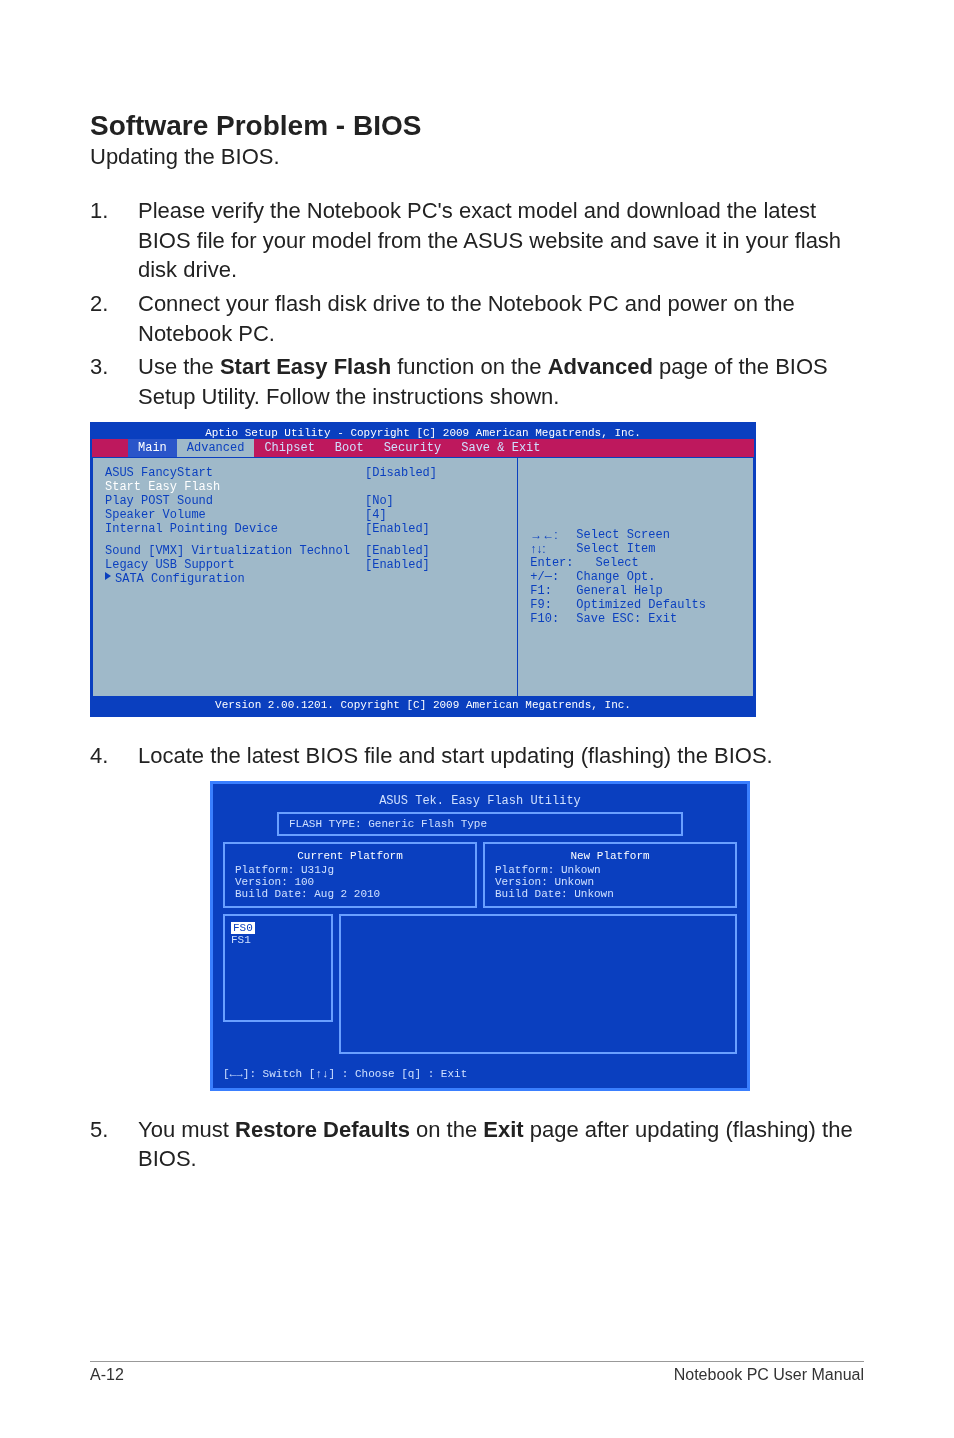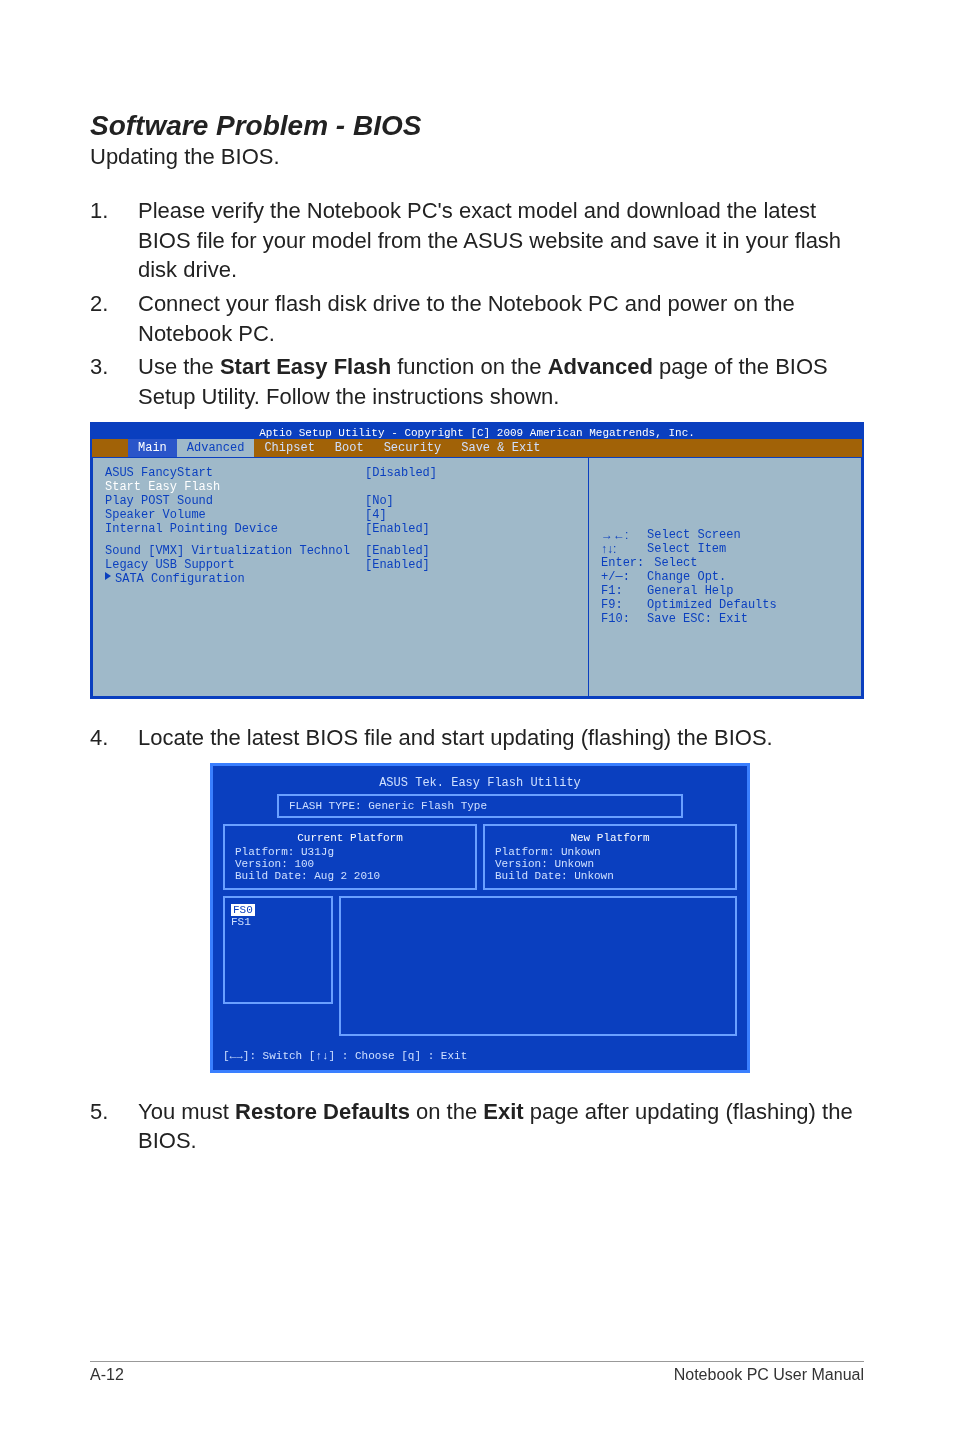--- a/index.html
+++ b/index.html
@@ -9,21 +9,20 @@
     background: #fff;
     font-family: "Segoe UI", Arial, sans-serif;
     color: #222;
     padding: 110px 90px 40px 90px;
     position: relative;
   }
   h2.section-title {
     font-size: 28px;
     font-weight: 700;
     margin-bottom: 2px;
-    font-style: italic;
   }
   .subtitle {
     font-size: 22px;
     margin-bottom: 26px;
   }
   ol.steps {
     list-style: none;
     counter-reset: step;
     font-size: 22px;
     line-height: 1.35;
@@ -38,32 +37,32 @@
   }
   ol.steps > li .body { flex: 1; }
   .strong { font-weight: 700; }
   .bios-panel {
     margin: 10px 0 24px 0;
     border: 2px solid #0a3fbf;
     background: #0a3fbf;
     color: #fff;
     font-family: "Courier New", monospace;
     font-size: 12px;
-    width: 774px;
+    width: 666px;
   }
   .bios-topbar {
     background: #0a3fbf;
     color: #fff;
     text-align: center;
     padding: 3px 0 0 0;
     font-size: 11px;
   }
   .bios-tabs {
     display: flex;
-    background: #a16207;
+    background: #be185d;
     padding: 0 0 0 36px;
     font-size: 12px;
   }
   .bios-tab {
     padding: 2px 10px;
     color: #cfe0ff;
   }
   .bios-tab.active {
     background: #9fb9c9;
     color: #0a3fbf;
@@ -263,41 +262,42 @@
     <div class="bios-right">
       <div class="hint-row">
           <span class="hint-key arrow-ico">→←:</span>
           <span>Select Screen</span>
         </div>
       <div class="hint-row">
           <span class="hint-key arrow-ico">↑↓:</span>
           <span>Select Item</span>
         </div>
       <div class="hint-row">
-          <span class="hint-key" style="width:auto;margin-right:4px">Enter:</span>
+          <span class="hint-key" style="width:auto;margin-right:16px">Enter:</span>
           <span>Select</span>
         </div>
       <div class="hint-row">
           <span class="hint-key">+/—:</span>
           <span>Change Opt.</span>
         </div>
       <div class="hint-row">
           <span class="hint-key">F1:</span>
           <span>General Help</span>
         </div>
       <div class="hint-row">
           <span class="hint-key">F9:</span>
           <span>Optimized Defaults</span>
         </div>
       <div class="hint-row">
           <span class="hint-key">F10:</span>
           <span>Save    ESC: Exit</span>
         </div>
     </div>
   </div>
+  <div class="bios-bottombar">Version 2.00.1201. Copyright [C] 2009 American Megatrends, Inc.</div>
 </div>
 
 <ol class="steps">
   <li>
     <span class="num">4.</span>
     <span class="body">Locate the latest BIOS file and start updating (flashing) the BIOS.</span>
   </li>
 </ol>
 
 <div class="flash-panel">

